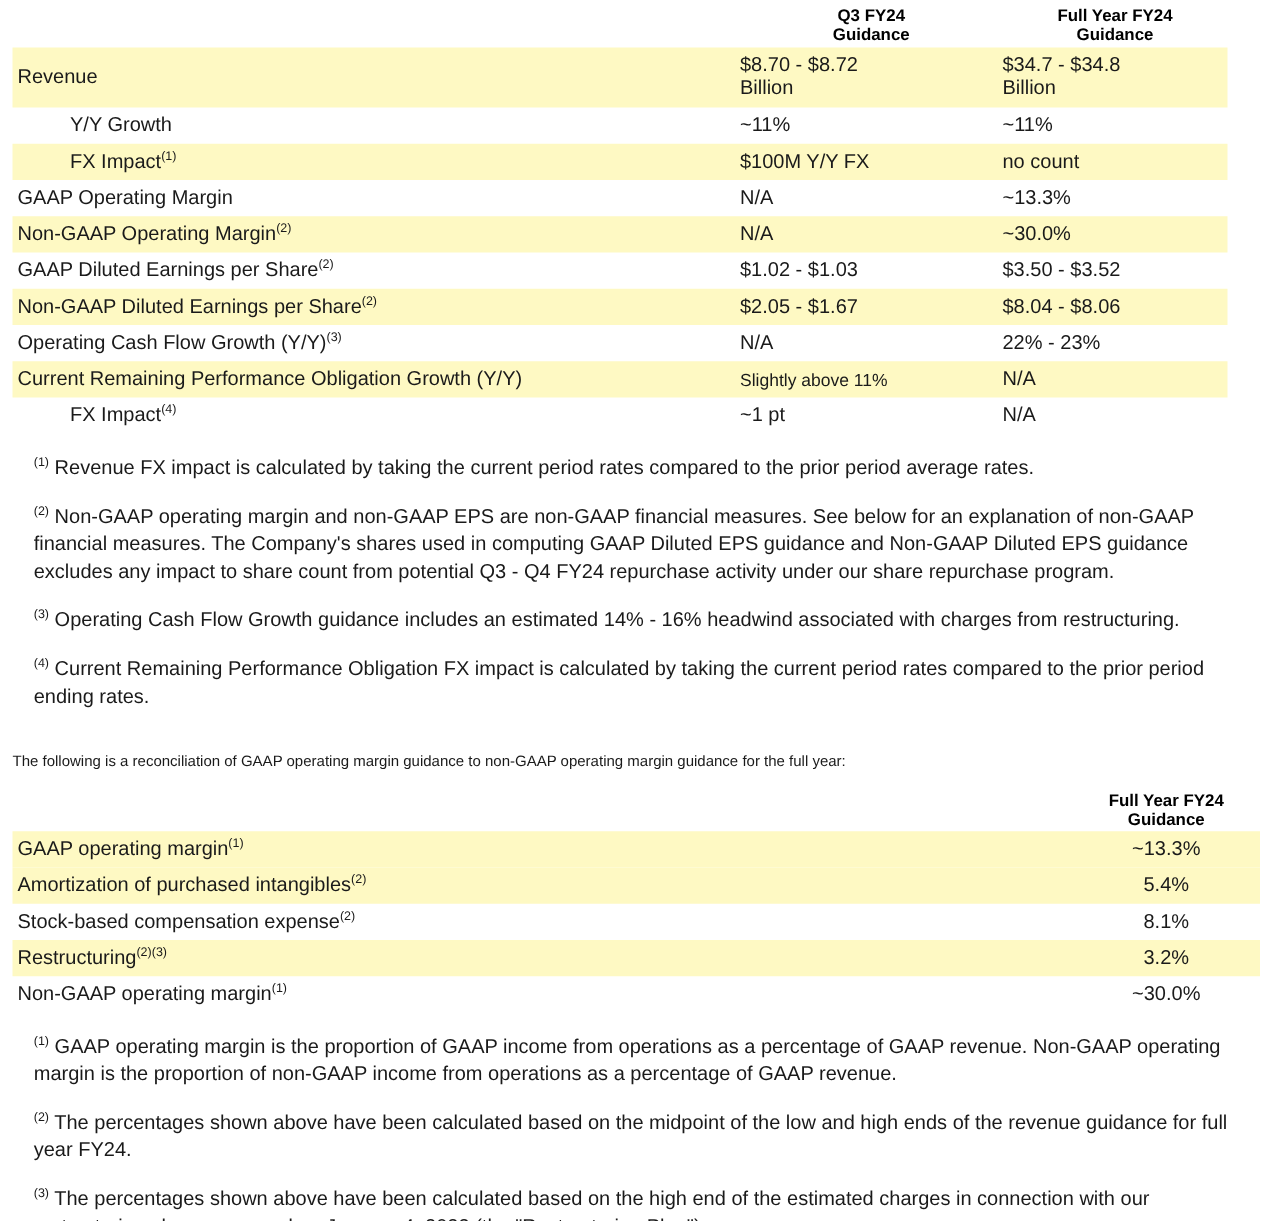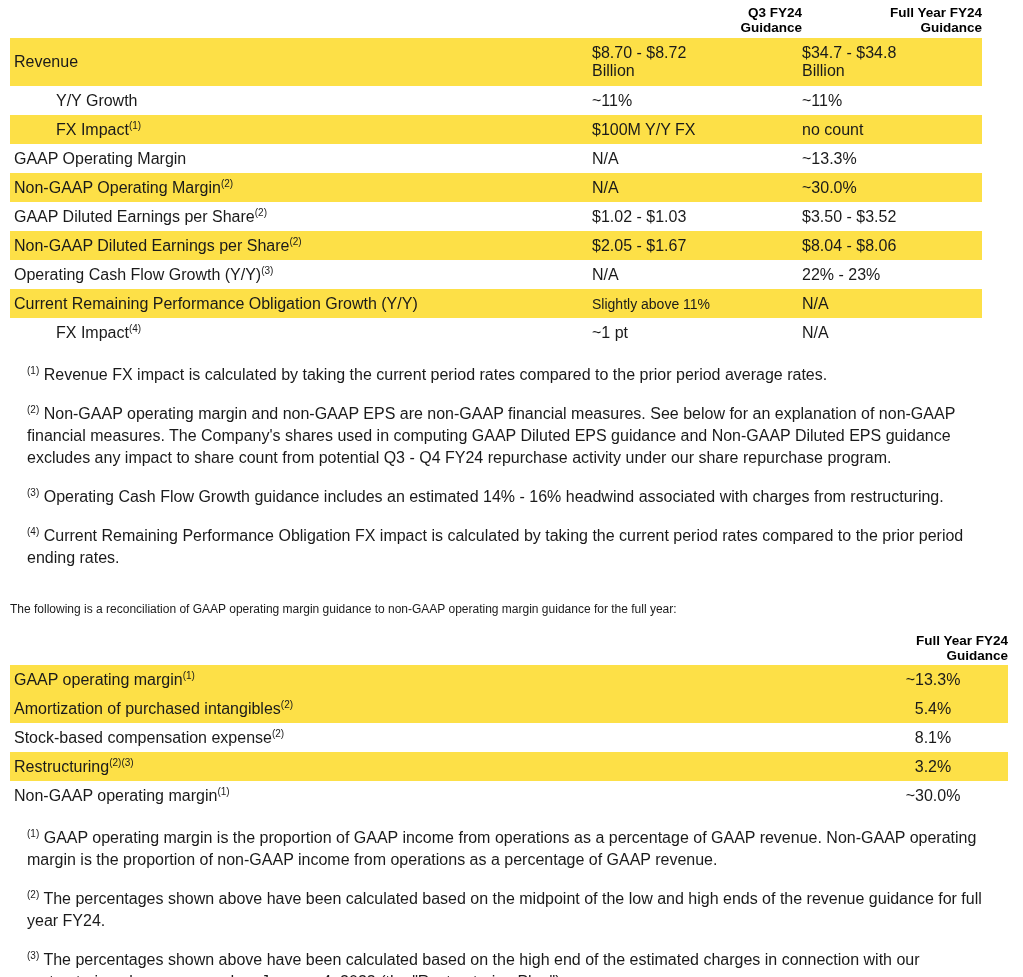--- a/index.html
+++ b/index.html
@@ -10,28 +10,28 @@
     -webkit-font-smoothing:antialiased;
   }
   .page { padding:3px 10px 0 10px; }
 
   
   .t1 { width:972px; }
   .t1-head { display:flex; padding:2px 0 3px 0; }
   .t1-head .spacer { flex:1; }
   .hcell {
     font-weight:bold; color:#000; font-size:13.5px; line-height:15px;
-    text-align:right; white-space:pre-line;
+    text-align:center; white-space:pre-line;
   }
   .t1-head .h1 { width:210px; }
   .t1-head .h2 { width:180px; }
 
   .row { display:flex; align-items:center; min-height:29px; font-size:16px; }
   .row.tall { min-height:48px; }
-  .blue { background:#fde047; }
+  .blue { background:#fef9c3; }
   .lbl { flex:1; padding-left:4px; }
   .lbl.ind { padding-left:46px; }
   .c1 { width:210px; white-space:pre-line; }
   .c2 { width:180px; white-space:pre-line; }
   .c1.small { font-size:14px; }
 
   sup { font-size:10px; line-height:0; }
 
   
   .fnotes { margin-top:3px; width:1003px; font-size:16px; line-height:22px; }

